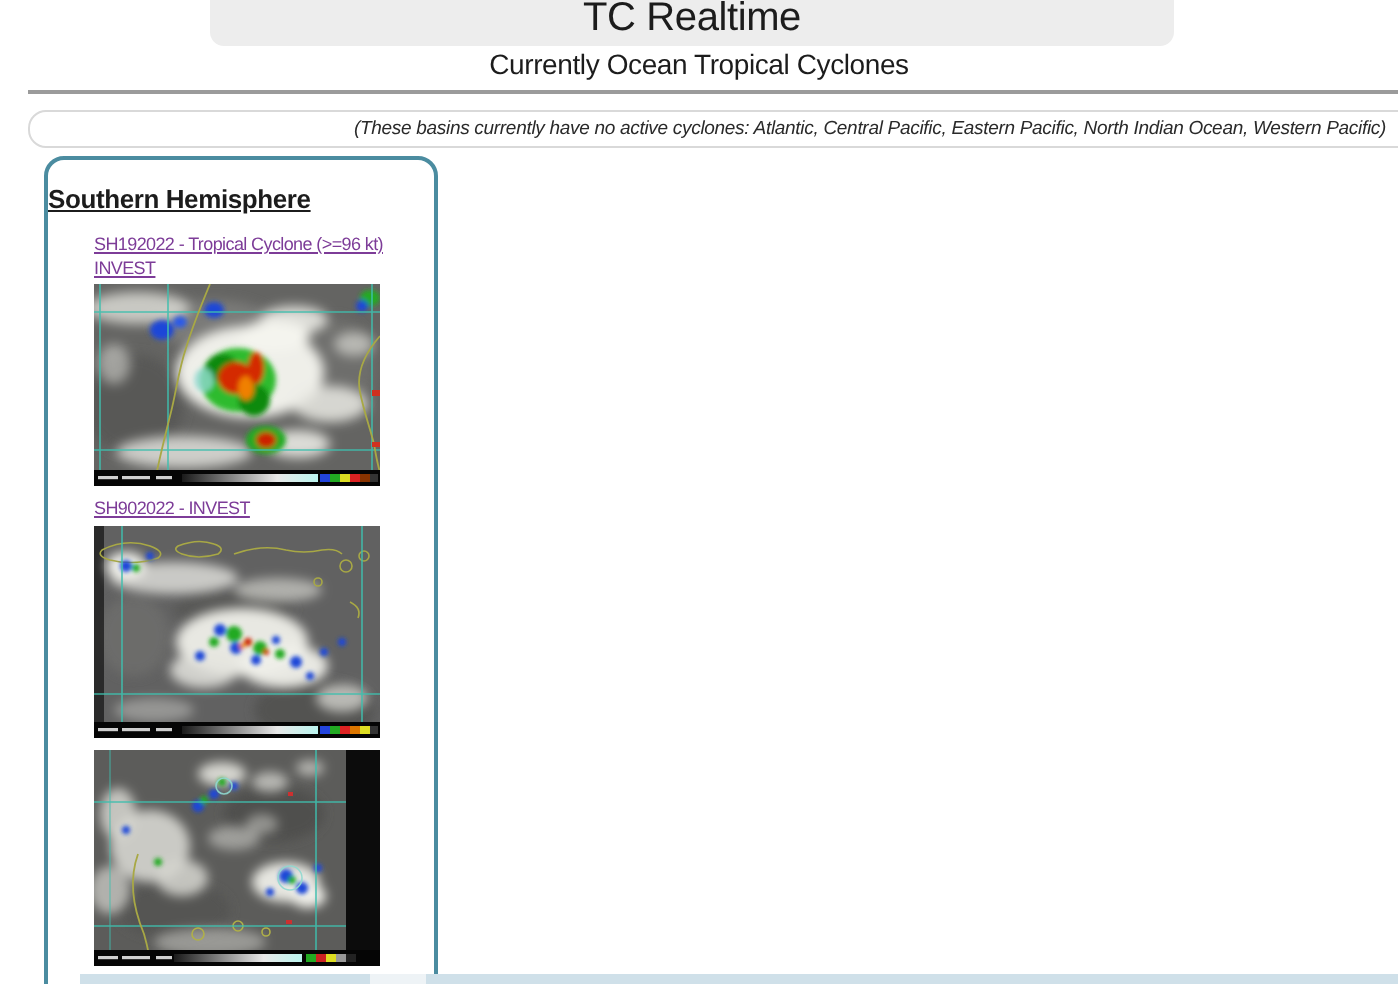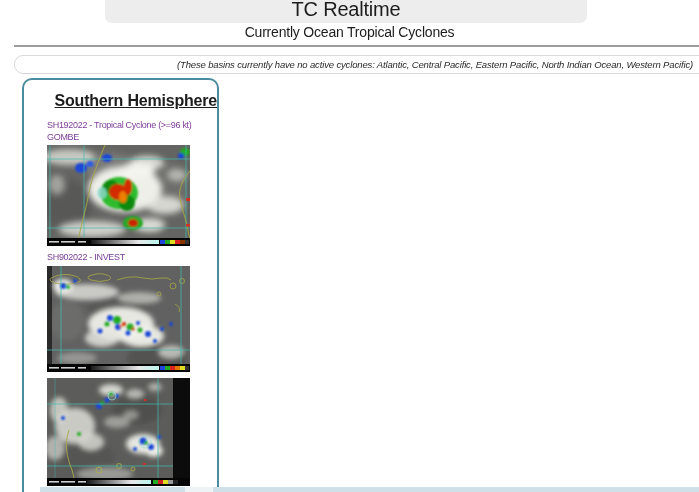--- a/index.html
+++ b/index.html
@@ -25,30 +25,30 @@
   }
   .note-text{
     width:100%;text-align:center;font-style:italic;font-size:9.5px;
     color:#2a2a2a;letter-spacing:-0.15px;white-space:nowrap;
   }
   .panel{
     position:absolute;top:78px;left:22px;width:193px;height:430px;
     border:2px solid #4b8ca0;border-radius:10px;background:#fff;
   }
   .panel-heading{
-    margin:12px 0 0 0;text-align:right;font-size:16px;font-weight:600;
+    margin:12px 0 0 0;text-align:left;font-size:13px;font-weight:600;
     text-decoration:underline;color:#1c1c1c;letter-spacing:-0.2px;
   }
   .storm-entry{margin:10px 0 0 23px;}
   .storm-entry + .storm-entry{margin-top:6px;}
   .storm-link{
     display:block;width:162px;font-size:9px;color:#7d3c98;
     letter-spacing:-0.3px;cursor:pointer;margin-bottom:2px;
   }
-  .link-line{display:block;line-height:11.5px;}
+  .link-line{display:block;text-decoration:underline;line-height:11.5px;}
   .link-line:empty{display:none;}
   .sat-thumb{display:block;width:143px;cursor:pointer;font-size:0;}
   .sat-svg{display:block;}
   .bottom-strip{position:absolute;bottom:0;left:40px;width:659px;height:5px;background:#cfe0e9;z-index:20;}
   .bottom-strip-gap{position:absolute;bottom:0;left:185px;width:28px;height:5px;background:#eef3f6;z-index:21;}
 </style>
 </head>
 <body>
 
 <div class="header-box">
@@ -62,21 +62,21 @@
 <div class="note-box">
   <div class="note-text">(These basins currently have no active cyclones: Atlantic, Central Pacific, Eastern Pacific, North Indian Ocean, Western Pacific)</div>
 </div>
 
 <div class="panel">
   <div class="panel-heading">Southern Hemisphere</div>
 
   <div class="storm-entry">
     <a class="storm-link">
       <span class="link-line">SH192022 - Tropical Cyclone (&gt;=96 kt)</span>
-      <span class="link-line">GOMBE</span>
+      <span class="link-line">INVEST</span>
     </a>
     <span class="sat-thumb">
       <svg class="sat-svg" width="143" height="101" viewBox="0 0 143 101">
         <defs>
           <filter id="b1a" x="-40%" y="-40%" width="180%" height="180%">
               <feGaussianBlur stdDeviation="3"></feGaussianBlur>
             </filter>
           <filter id="b1b" x="-40%" y="-40%" width="180%" height="180%">
               <feGaussianBlur stdDeviation="1.2"></feGaussianBlur>
             </filter>

